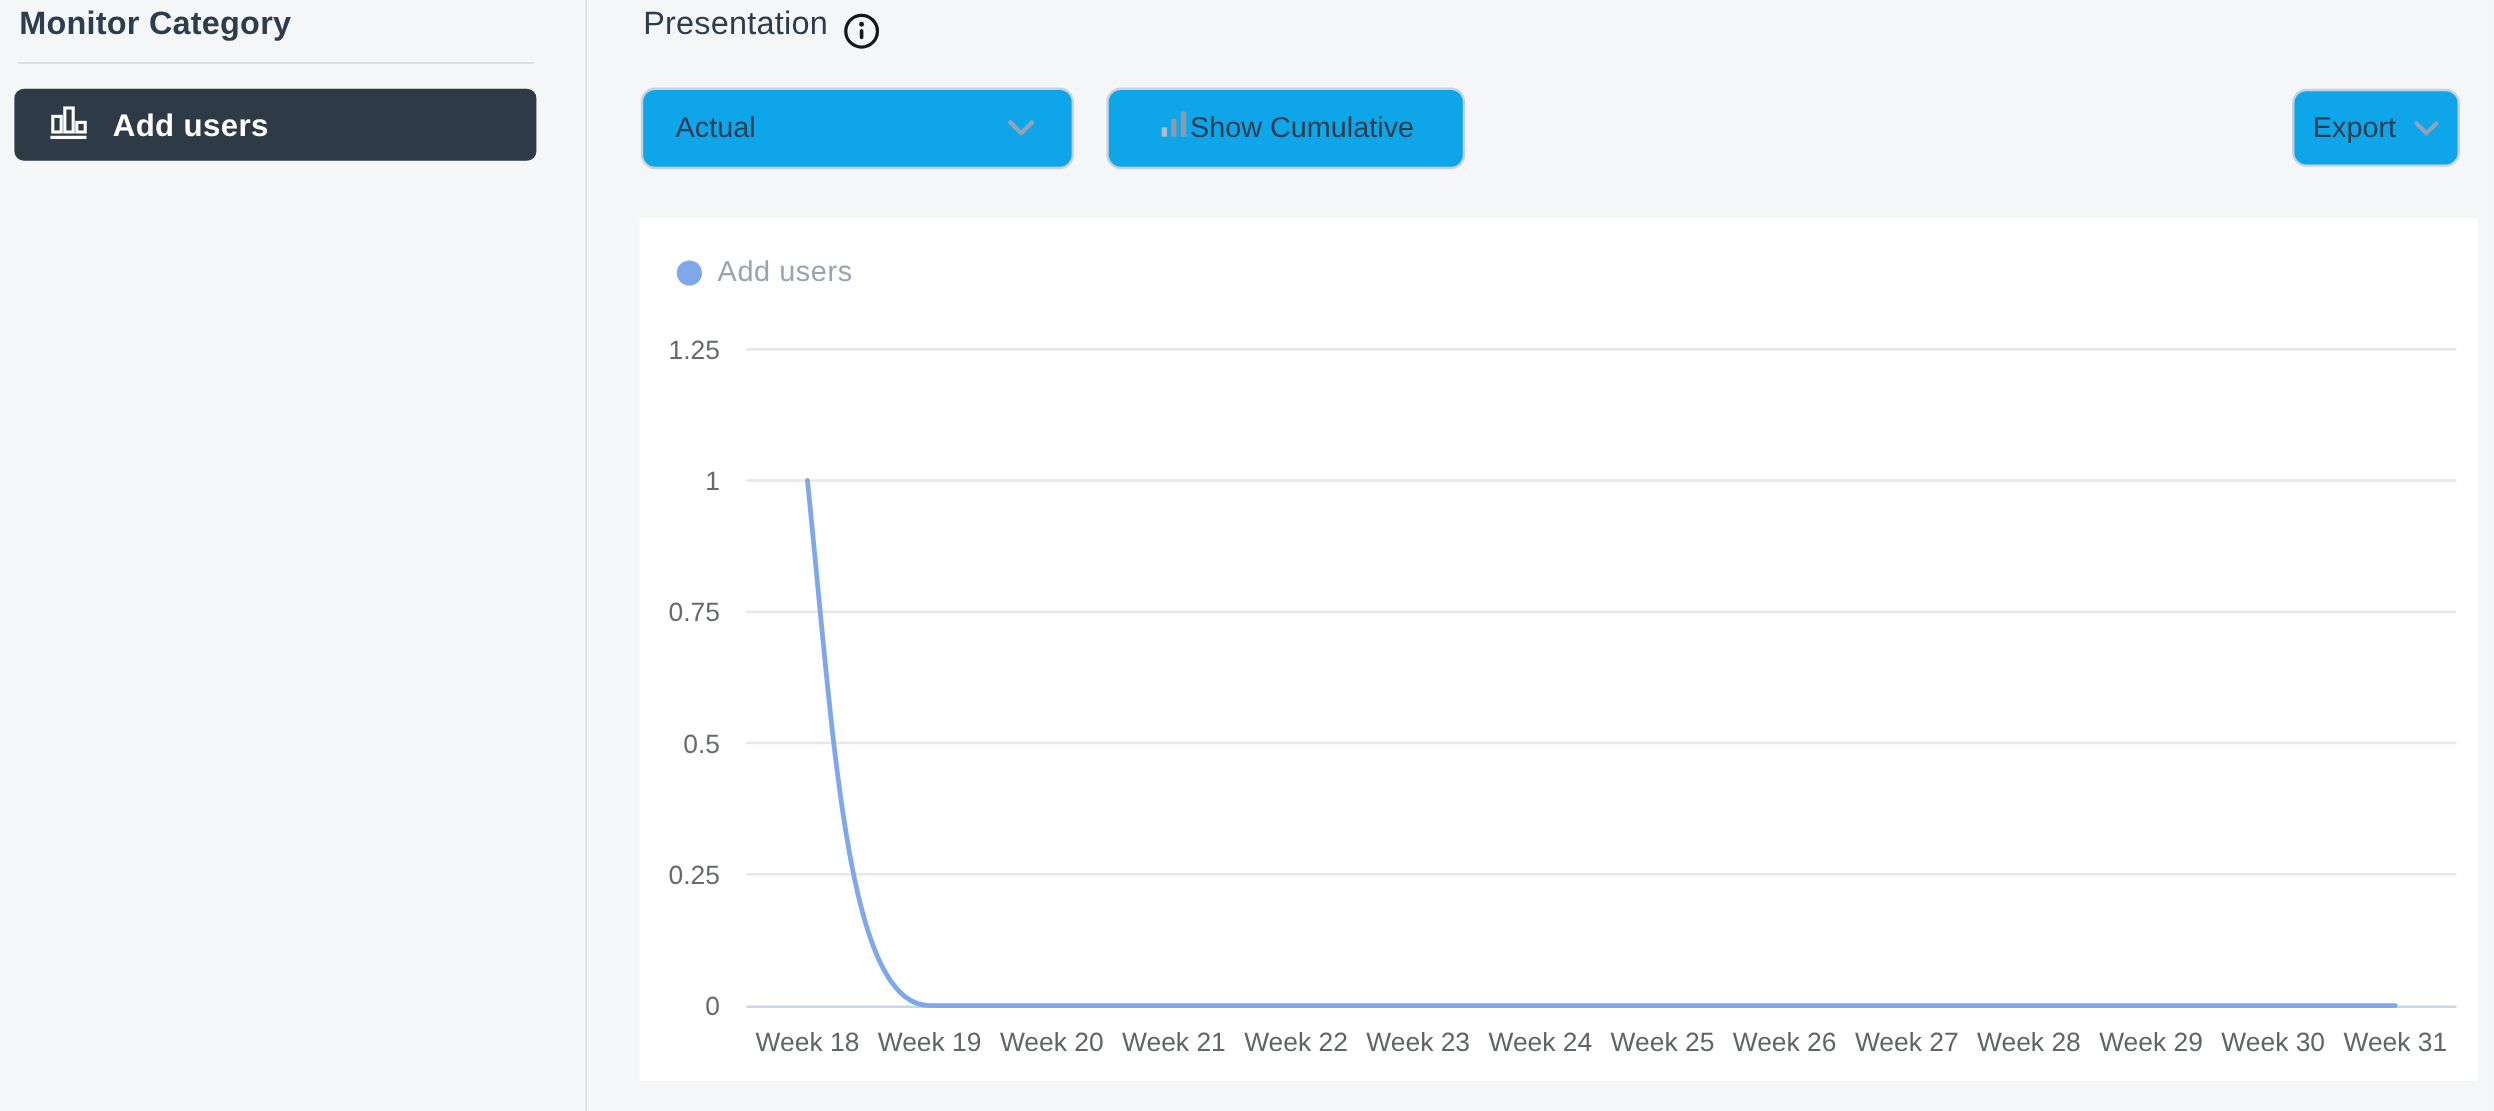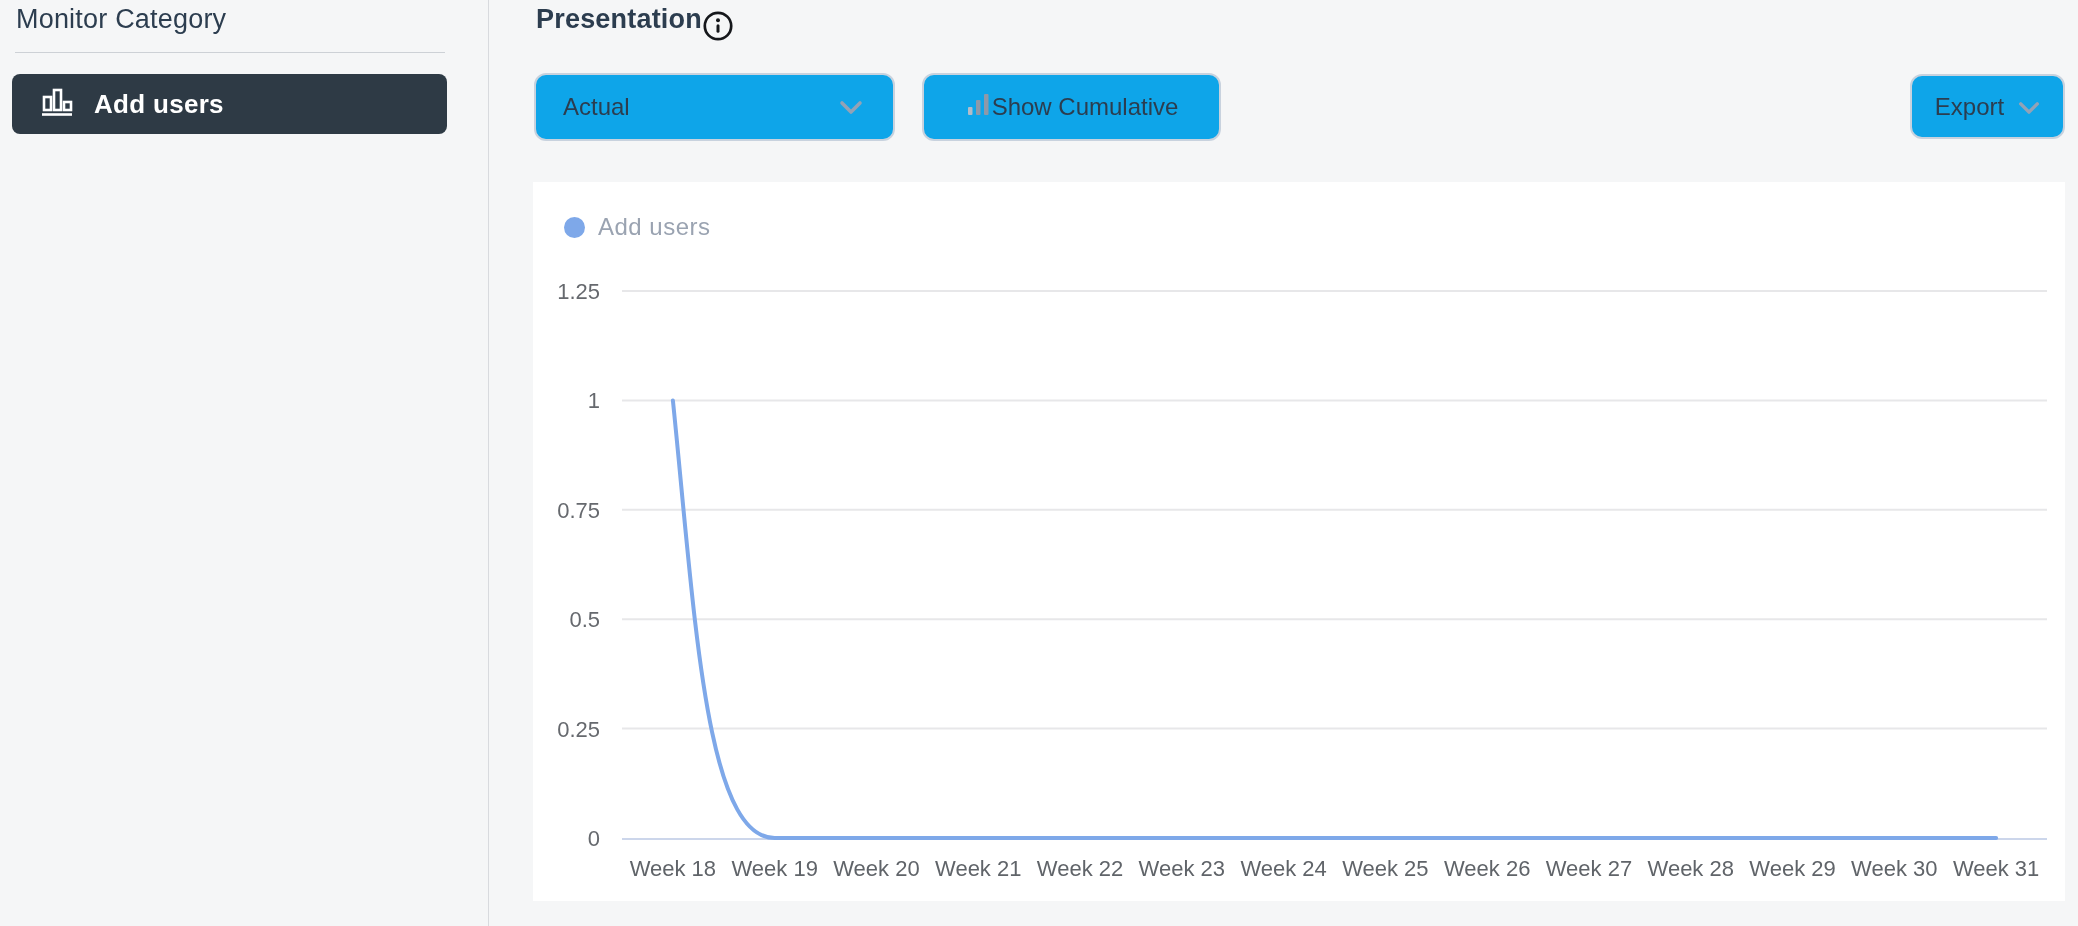--- a/index.html
+++ b/index.html
@@ -13,54 +13,54 @@
   }
   .page { position: absolute; inset: 0; }
 
   
   .sidebar {
     position: absolute; left: 0; top: 0; width: 489px; height: 926px;
     border-right: 1px solid #d8dade; background: #f5f6f7;
   }
   .sidebar-title {
     position: absolute; left: 16px; top: 4px;
-    font-size: 27px; font-weight: 400; color: #2c3d4f; letter-spacing: 0.2px;
+    font-size: 27px; font-weight: 700; color: #2c3d4f; letter-spacing: 0.2px;
   }
   .sidebar-divider {
     position: absolute; left: 15px; top: 52px; width: 430px; height: 1px;
     background: #cdd1d6;
   }
   .add-users-btn {
     position: absolute; left: 12px; top: 74px; width: 435px; height: 60px;
     background: #2e3a45; border: none; border-radius: 8px;
     display: flex; align-items: center; padding-left: 28px; gap: 20px;
     cursor: pointer;
   }
   .add-users-btn .label {
     color: #ffffff; font-size: 26px; font-weight: 700; letter-spacing: 0.3px;
   }
 
   
   .main-title {
     position: absolute; left: 536px; top: 4px;
-    font-size: 27px; font-weight: 700; color: #2c3d4f; letter-spacing: 0.2px;
+    font-size: 27px; font-weight: 400; color: #2c3d4f; letter-spacing: 0.2px;
   }
   .info-icon { position: absolute; left: 702px; top: 10px; }
 
   
   .ctrl {
     position: absolute; top: 73px; height: 68px;
     background: #0ea5e9; border: 2px solid #c8d2de; border-radius: 12px;
     display: flex; align-items: center; cursor: pointer;
     font-size: 24px; color: #2c3d4f;
   }
   .actual-dropdown { left: 534px; width: 361px; justify-content: space-between;
     padding: 0 30px 0 27px; }
   .show-cumulative { left: 922px; width: 299px; justify-content: center; }
-  .export-btn { left: 1910px; top: 74px; width: 155px; height: 65px;
+  .export-btn { left: 1910px; top: 74px; width: 140px; height: 65px;
     justify-content: center; gap: 14px; }
 
   
   .chart-card {
     position: absolute; left: 533px; top: 182px; width: 1532px; height: 719px;
     background: #ffffff;
   }
   .legend {
     position: absolute; left: 31px; top: 31px;
     display: flex; align-items: center; gap: 13px;

